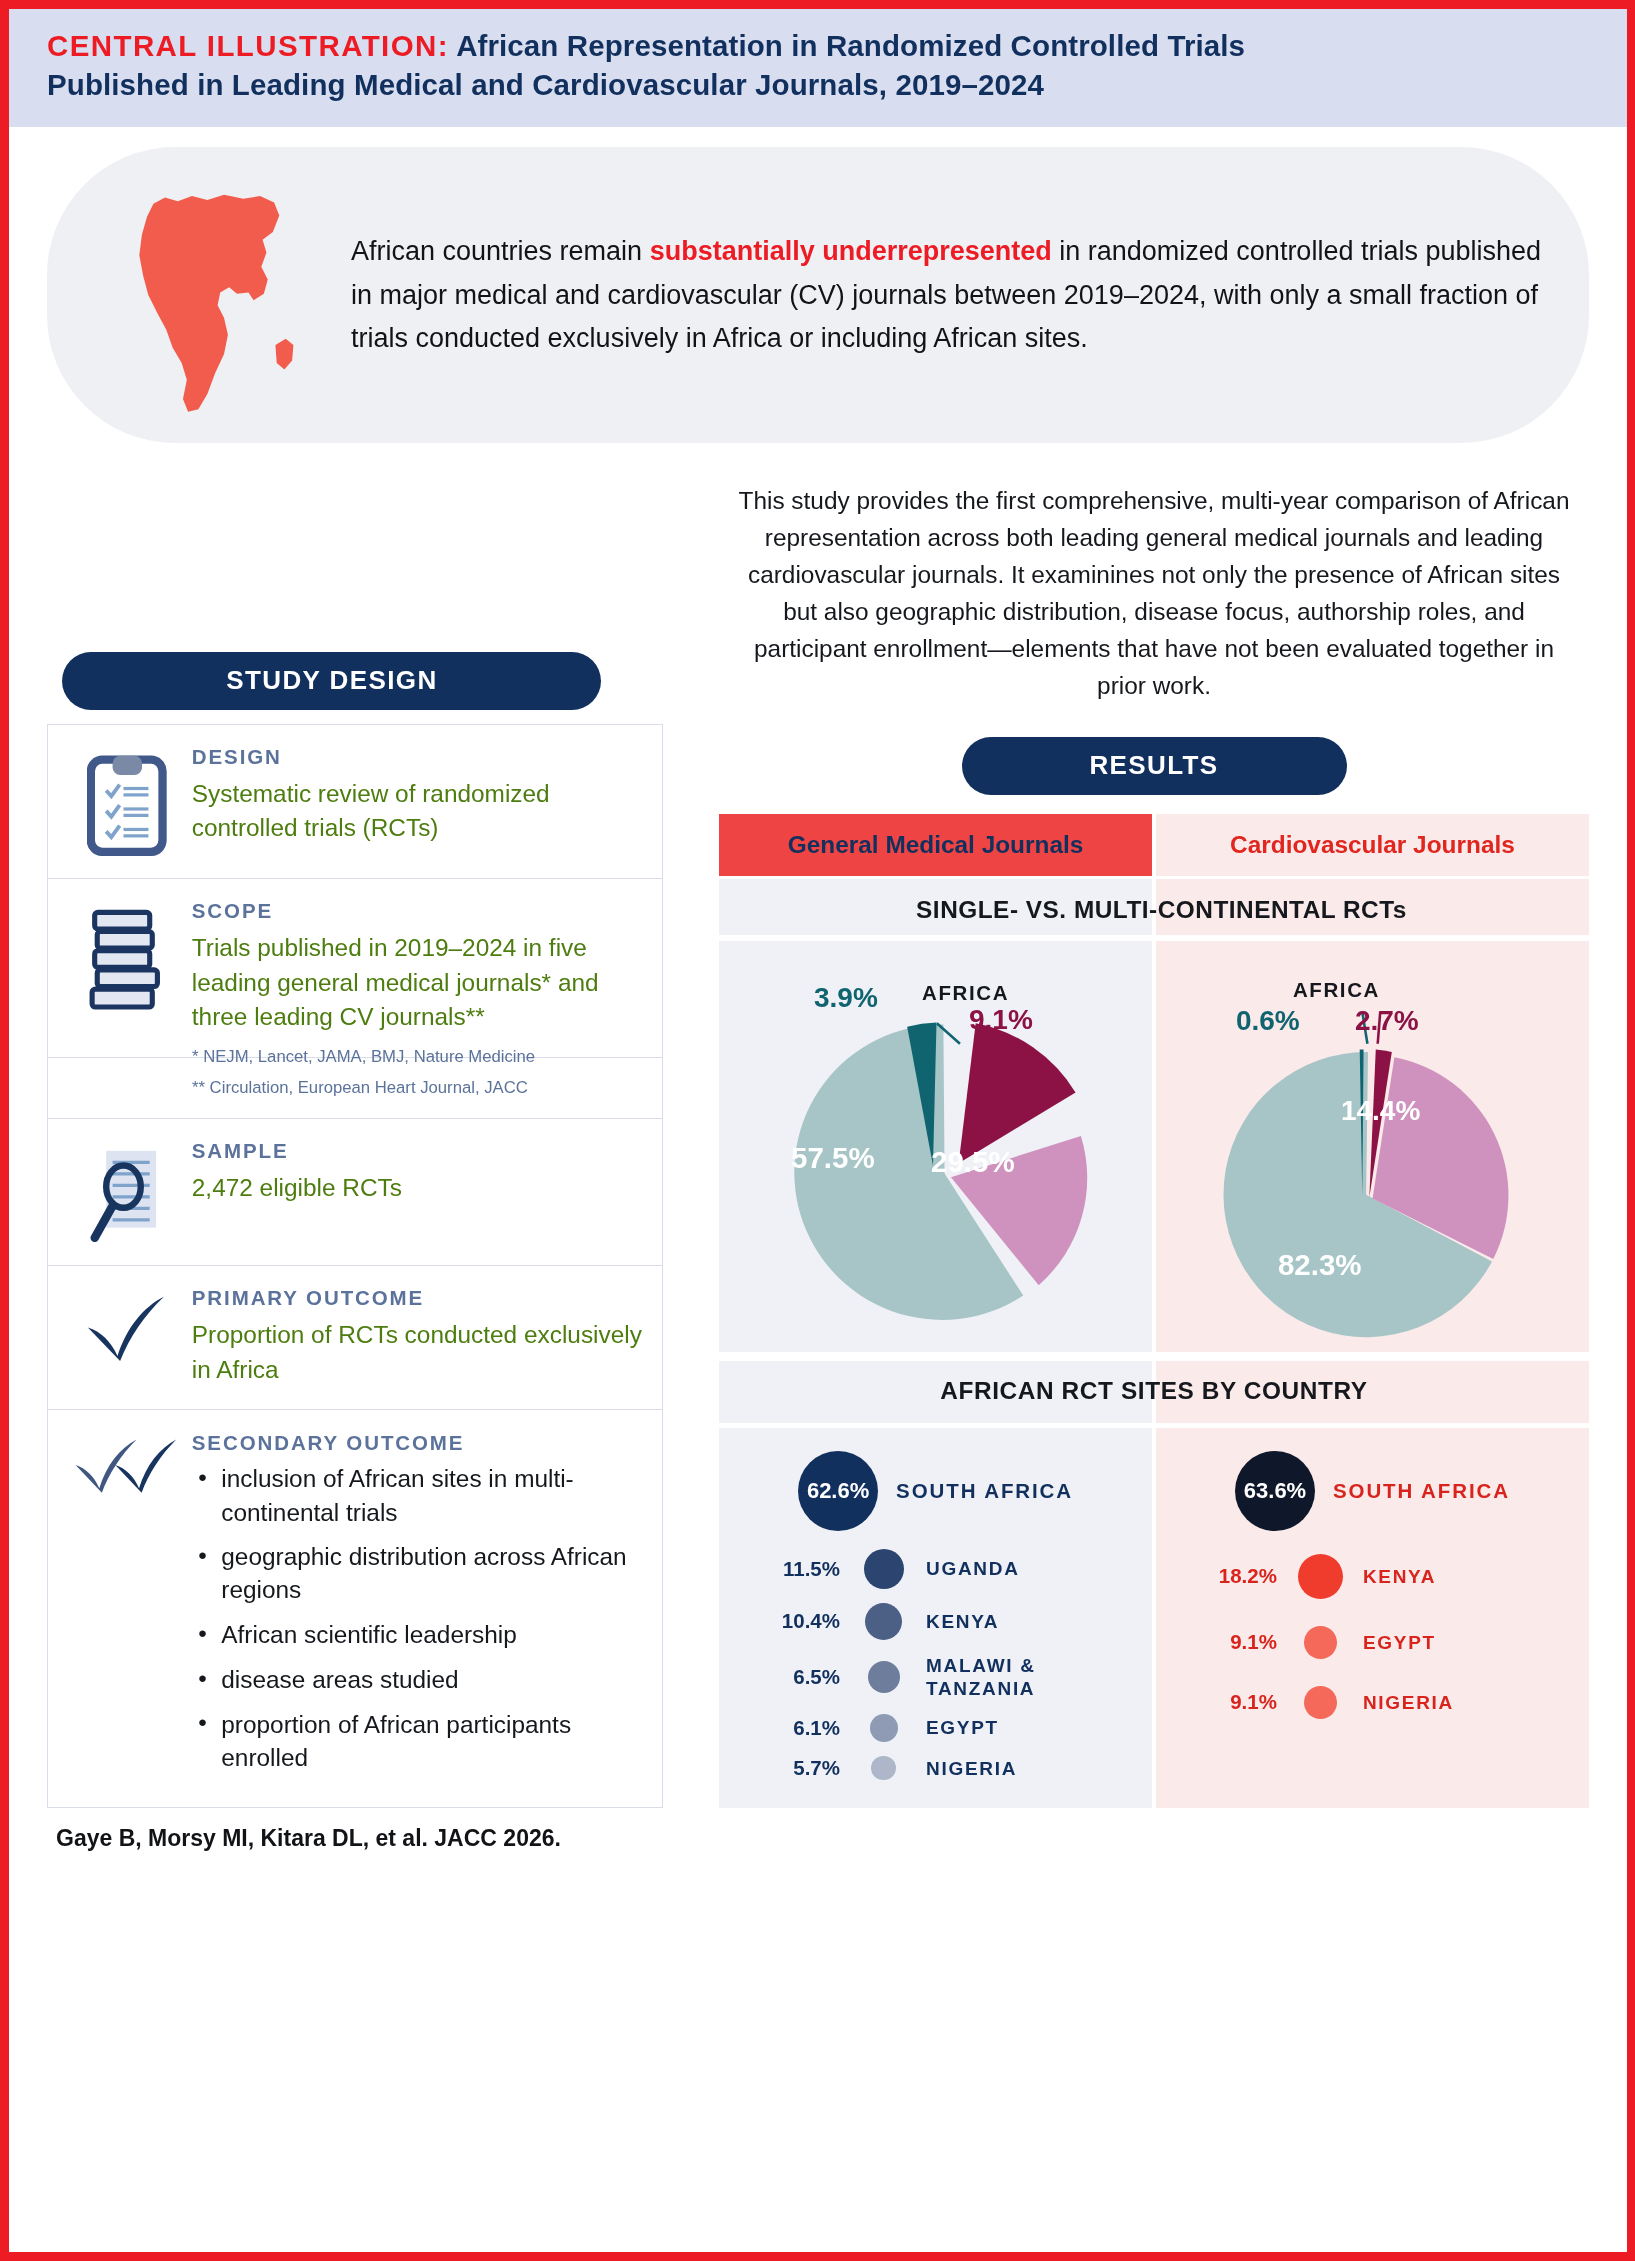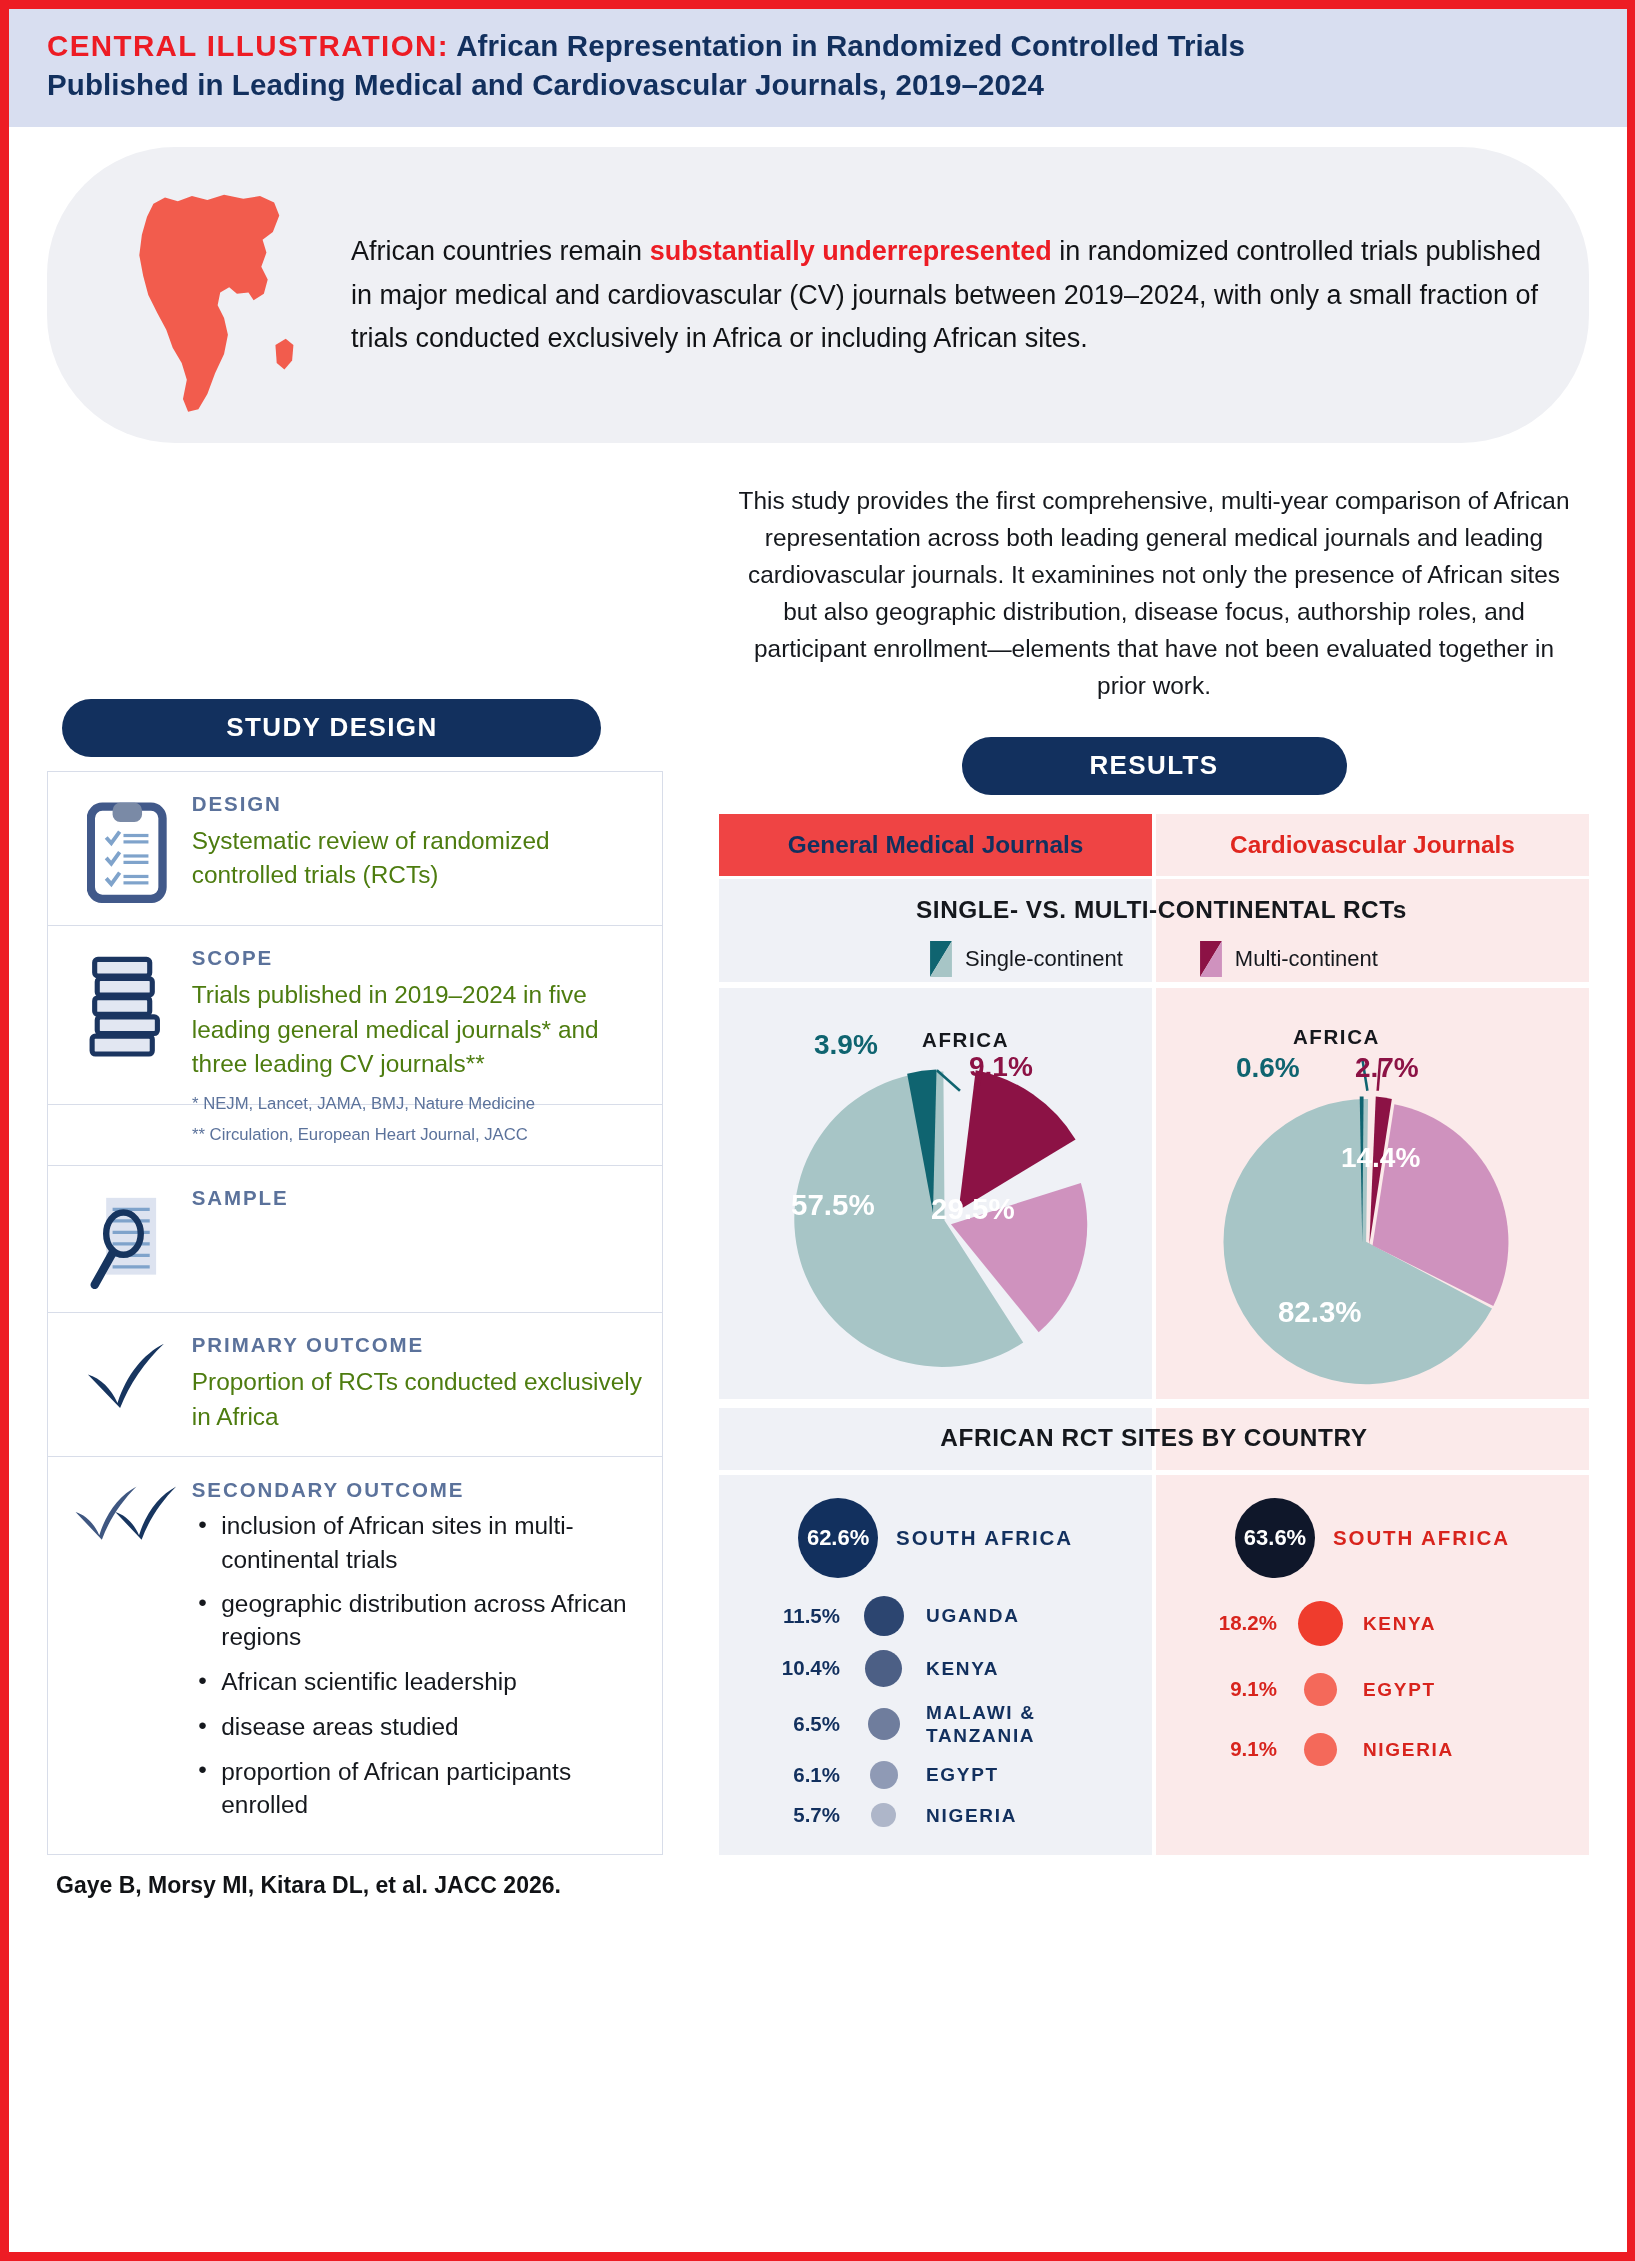--- a/index.html
+++ b/index.html
@@ -225,20 +225,21 @@
                 <line x1="40" y1="78" x2="98" y2="78"></line>
               <line x1="40" y1="96" x2="98" y2="96"></line>
                 <line x1="40" y1="114" x2="98" y2="114"></line>
             </g>
             <ellipse cx="57" cy="62" rx="27" ry="33" fill="none" stroke="#17355f" stroke-width="10"></ellipse>
             <line x1="40" y1="92" x2="12" y2="142" stroke="#17355f" stroke-width="13" stroke-linecap="round"></line>
           </svg>
         </div>
         <div class="sd-body">
           <div class="sd-kicker">SAMPLE</div>
+          <div class="sd-text">2,472 eligible RCTs</div>
         </div>
       </div>
 
       <div class="sd-row">
         <div class="sd-icon">
           <svg width="87" height="71" viewBox="0 0 135 110">
             <path d="M6 52 C26 58 42 74 52 96 C66 52 92 20 124 4 C94 32 70 68 56 104 Z" fill="#17355f"></path>
           </svg>
         </div>
         <div class="sd-body">
@@ -280,40 +281,20 @@
         <div class="col-head ch-med">General Medical Journals</div>
         <div class="col-head ch-cv">Cardiovascular Journals</div>
       </div>
 
       <div class="band-title">
         <div class="band-half bg-med"></div>
         <div class="band-half bg-cv"></div>
         <div class="band-title-text">SINGLE- VS. MULTI-CONTINENTAL RCTs</div>
       </div>
 
-      <div class="legend-band">
-        <div class="band-half bg-med"></div>
-        <div class="band-half bg-cv"></div>
-        <div class="legend-items">
-          <div class="legend-item">
-            <svg class="swatch" viewBox="0 0 34 56">
-              <polygon points="0,0 34,0 0,56" fill="#0f6470"></polygon>
-              <polygon points="34,0 34,56 0,56" fill="#a7c5c6"></polygon>
-            </svg>
-            <span>Single-continent</span>
-          </div>
-          <div class="legend-item">
-            <svg class="swatch" viewBox="0 0 34 56">
-              <polygon points="0,0 34,0 0,56" fill="#8c1245"></polygon>
-              <polygon points="34,0 34,56 0,56" fill="#cf92be"></polygon>
-            </svg>
-            <span>Multi-continent</span>
-          </div>
-        </div>
-      </div>
 
       <div class="pies-band">
 
         <div class="pie-cell bg-med">
           <svg width="100%" height="100%" viewBox="0 0 560 640">
             <g transform="translate(290,360)">
 
               <path d="M 4 2 L 2.2 -229.99 A 230 230 0 1 0 126.5 192.1 Z" fill="#a7c5c6"></path>
 
               <path d="M 14 8 L 150.6 176 A 222 222 0 0 0 216.3 -56.4 Z" fill="#cf92be"></path>

